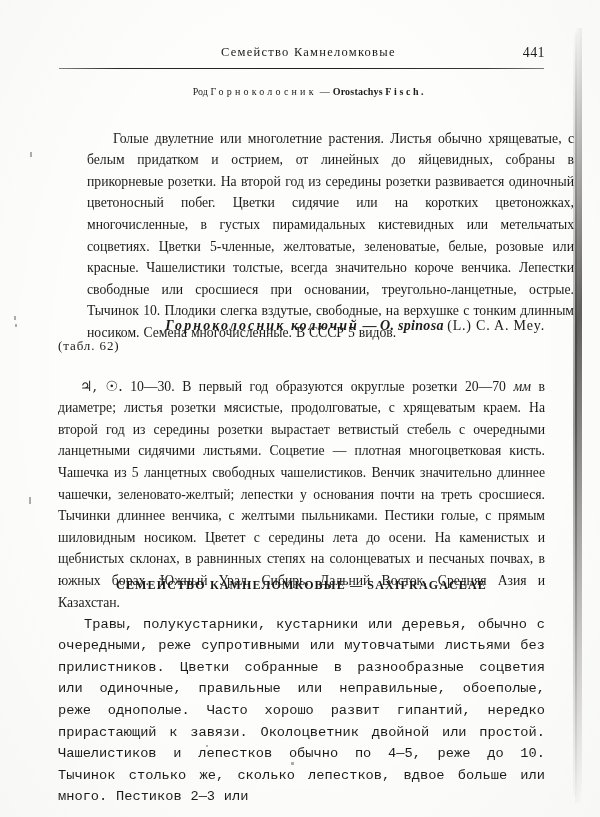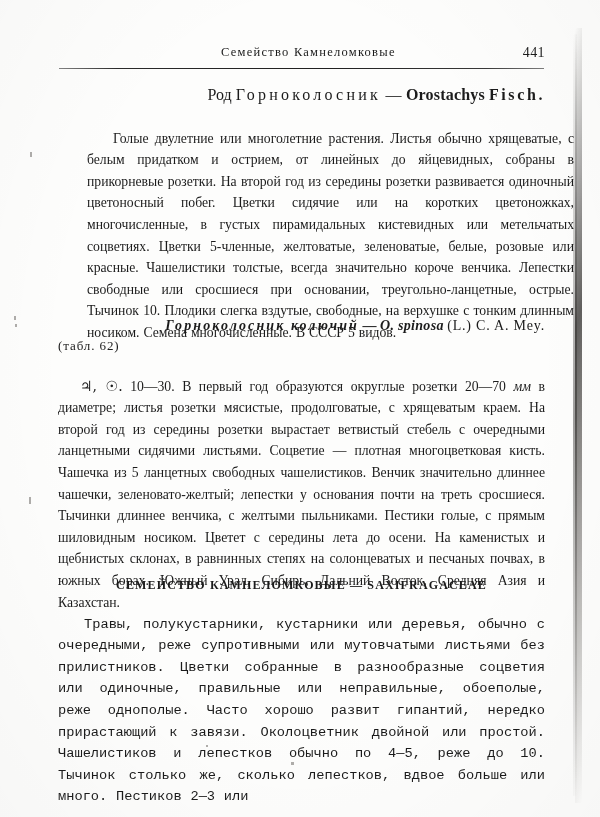--- a/index.html
+++ b/index.html
@@ -99,25 +99,25 @@
         rgba(30,30,30,.55) 0%,
         rgba(25,25,25,.92) 12%,
         rgba(20,20,20,.95) 55%,
         rgba(30,30,30,.88) 88%,
         rgba(40,40,40,.6) 100%);
   }
 
   
   .genus-head {
     position: absolute;
-    left: 0;
+    left: 8px;
     top: 86px;
     width: 487px;
-    text-align: right;
-    font-size: 16px;
+    text-align: center;
+    font-size: 10px;
     white-space: nowrap;
   }
   .genus-head .sp-letter { letter-spacing: 3.2px; }
   .genus-head .dash { letter-spacing: .5px; }
   .genus-head .latin { font-weight: 700; letter-spacing: .2px; }
   .genus-head .auth { font-weight: 700; letter-spacing: 2.6px; }
 
   .species-head {
     position: absolute;
     left: 0;

